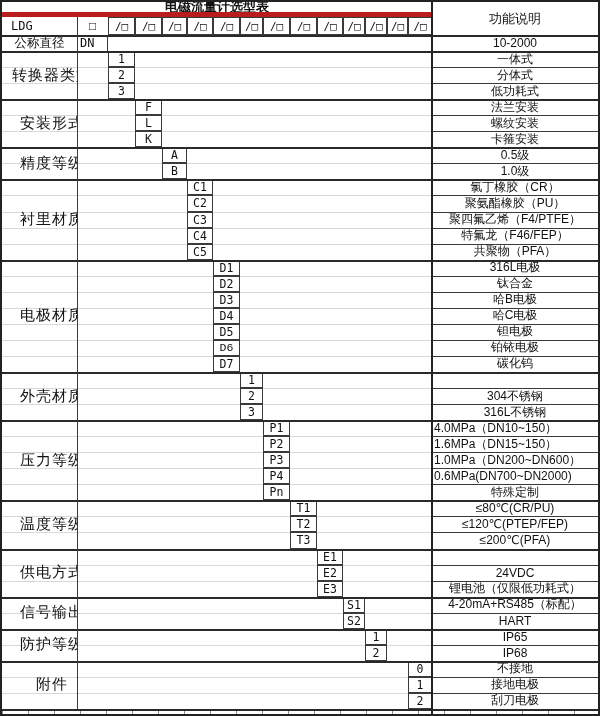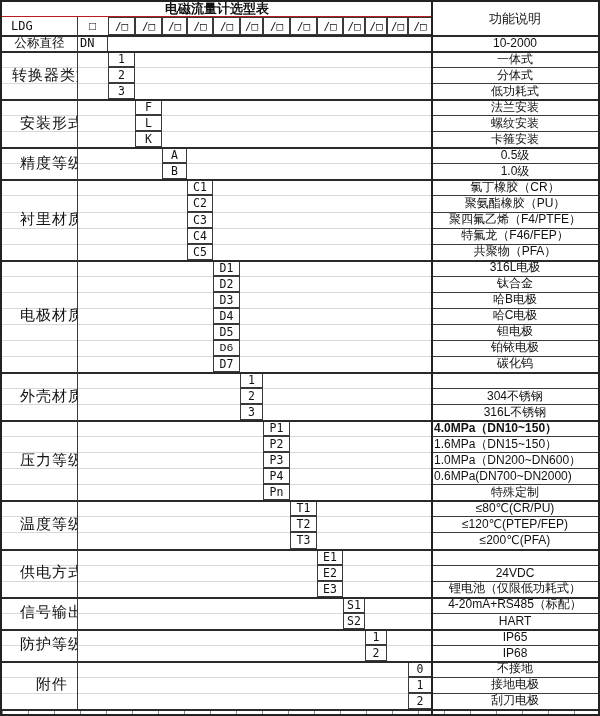--- a/index.html
+++ b/index.html
@@ -10,21 +10,21 @@
     border:2px solid #222;
     background:#fff;
     display:grid;
     grid-template-columns:75px 31px 27px 27px 25px 26px 27px 23px 27px 27px 26px 22px 22px 21px 24px 1fr;
     grid-template-rows:15px 18px repeat(42,1fr) 5px;
     font-family:"Liberation Sans","DejaVu Sans",sans-serif;
     color:#111;
     overflow:hidden;
   }
   .cell{display:flex;align-items:center;justify-content:center;white-space:nowrap;overflow:hidden;}
-  .title{grid-area:1/1/2/16;font-size:13px;font-weight:bold;border-bottom:1px solid #b91c1c;z-index:3;}
+  .title{grid-area:1/1/2/16;font-size:13px;font-weight:bold;border-bottom:5px solid #b91c1c;z-index:3;}
   .fheader{grid-area:1/16/3/17;font-size:13px;z-index:3;}
   .ldg{grid-area:2/1/3/2;justify-content:flex-start;padding-left:9px;font-size:12px;
        font-family:"DejaVu Sans Mono","Liberation Mono",monospace;z-index:3;}
   .basebox{grid-area:2/2/3/3;font-size:12px;z-index:3;}
   .slot{grid-row:2;border:1px solid #3a3a3a;font-size:11px;z-index:3;background:#fff;
         font-family:"DejaVu Sans Mono","Liberation Mono",monospace;letter-spacing:0;}
   .dlabel{grid-area:3/1/4/2;font-size:12.5px;z-index:3;}
   .dcode{grid-area:3/2/4/3;justify-content:flex-start;padding-left:3px;font-size:12px;
          border-right:1px solid #3a3a3a;font-family:"DejaVu Sans Mono","Liberation Mono",monospace;z-index:3;}
   .ddesc{grid-area:3/16/4/17;font-size:12px;z-index:3;}
@@ -186,21 +186,21 @@
     <div class="cell code" style="grid-area: 23 / 7;">D7</div>
     <div class="cell desc" style="grid-row: 23;">碳化钨</div>
     <div class="cell glabel" style="grid-row: 24 / 27;">外壳材质</div>
     <div class="cell code" style="grid-area: 24 / 8;">1</div>
     <div class="cell code" style="grid-area: 25 / 8;">2</div>
     <div class="cell desc" style="grid-row: 25;">304不锈钢</div>
     <div class="cell code" style="grid-area: 26 / 8;">3</div>
     <div class="cell desc" style="grid-row: 26;">316L不锈钢</div>
     <div class="cell glabel" style="grid-row: 27 / 32;">压力等级</div>
     <div class="cell code" style="grid-area: 27 / 9;">P1</div>
-    <div class="cell desc left" style="grid-row: 27; font-weight: bold;">4.0MPa（DN10~150）</div>
+    <div class="cell desc left" style="grid-row: 27;">4.0MPa（DN10~150）</div>
     <div class="cell code" style="grid-area: 28 / 9;">P2</div>
     <div class="cell desc left" style="grid-row: 28;">1.6MPa（DN15~150）</div>
     <div class="cell code" style="grid-area: 29 / 9;">P3</div>
     <div class="cell desc left" style="grid-row: 29;">1.0MPa（DN200~DN600）</div>
     <div class="cell code" style="grid-area: 30 / 9;">P4</div>
     <div class="cell desc left" style="grid-row: 30;">0.6MPa(DN700~DN2000)</div>
     <div class="cell code" style="grid-area: 31 / 9;">Pn</div>
     <div class="cell desc" style="grid-row: 31;">特殊定制</div>
     <div class="cell glabel" style="grid-row: 32 / 35;">温度等级</div>
     <div class="cell code" style="grid-area: 32 / 10;">T1</div>

